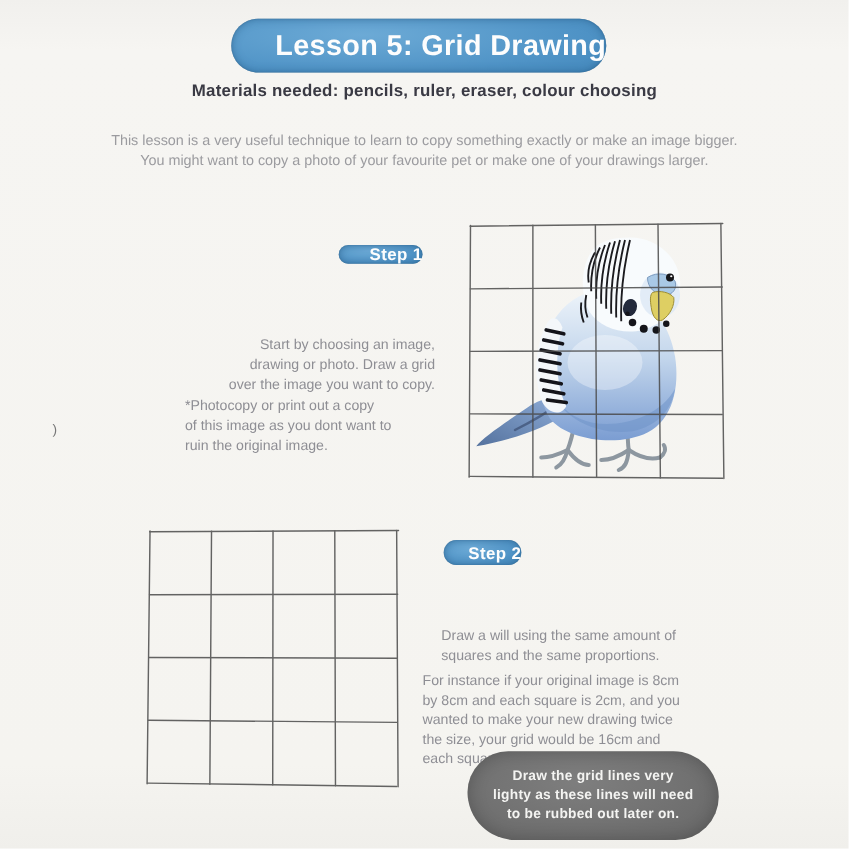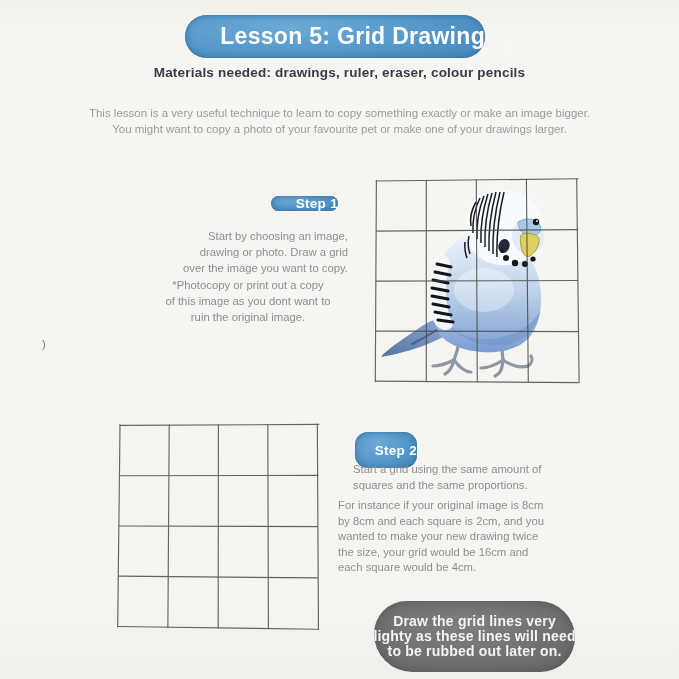--- a/index.html
+++ b/index.html
@@ -12,58 +12,58 @@
   
   .pill{
     background:radial-gradient(120% 150% at 35% 30%,#6caad6 0%,#4f93c6 48%,#3d82b6 86%,#35749f 100%);
     box-shadow:inset 0 0 7px rgba(32,84,126,.55), inset 0 0 1px rgba(27,70,105,.6);
     color:#fdfdfd;font-weight:bold;display:flex;align-items:center;justify-content:flex-end;
     letter-spacing:.3px;
   }
   #title-pill{left:185px;top:15px;width:300px;height:43px;border-radius:23px;font-size:23px;}
   .step-badge{border-radius:13px;font-size:13.5px;}
   #step1-badge{left:271px;top:196px;width:67px;height:15px;}
-  #step2-badge{left:355px;top:432px;width:62px;height:36px;}
+  #step2-badge{left:355px;top:432px;width:62px;height:20px;}
   
   .materials{left:0;top:65px;width:679px;text-align:center;
     font-size:13.5px;font-weight:bold;color:#3a3a44;letter-spacing:.2px;}
   .intro{left:0;top:105px;width:679px;text-align:center;color:#9b9b9f;
     font-size:11.5px;line-height:16px;white-space:pre;}
-  .body-text{color:#8e8e94;font-size:11.3px;line-height:16px;white-space:pre;}
+  .body-text{color:#8e8e94;font-size:11.3px;line-height:16px;white-space:pre;margin-top:40px;}
   #step1-para1{left:148px;top:228px;width:200px;text-align:right;}
-  #step1-para2{left:148px;top:277px;width:200px;text-align:center;}
+  #step1-para2{left:148px;top:277px;width:200px;text-align:left;}
   #step2-para1{left:353px;top:461px;width:260px;}
   #step2-para2{left:338px;top:498px;width:260px;line-height:15.5px;}
   
   #budgie-figure{left:376px;top:180px;width:202px;height:202px;}
   #budgie-figure svg.bird{position:absolute;left:0;top:0;}
   .grid-overlay{position:absolute;left:0;top:0;right:0;bottom:0;}
   #practice-grid{left:119px;top:425px;width:199px;height:203px;transform:rotate(.35deg);}
   
   #note-blob{
     left:374px;top:601px;width:201px;height:71px;border-radius:34px 38px 36px 40px;
     background:radial-gradient(110% 130% at 45% 35%,#7e7e7e 0%,#6b6b6b 58%,#585858 100%);
     box-shadow:inset 0 0 14px rgba(0,0,0,.22);
     display:flex;align-items:center;justify-content:center;
   }
-  #note-text{color:#f4f4f2;font-weight:bold;font-size:14px;line-height:15px;
+  #note-text{color:#f4f4f2;font-weight:bold;font-size:11px;line-height:15px;
     text-align:center;white-space:pre;letter-spacing:.2px;}
   
   #margin-mark{left:42px;top:338px;color:#777;font-size:11px;}
 </style>
 </head>
 <body>
 
 <div id="page">
 
   <div id="title-pill" class="abs pill">
     <span>Lesson 5: Grid Drawing</span>
   </div>
 
-  <div class="abs materials">Materials needed: drawings, ruler, eraser, colour pencils</div>
+  <div class="abs materials">Materials needed: pencils, ruler, eraser, colour choosing</div>
 
   <div class="abs intro">This lesson is a very useful technique to learn to copy something exactly or make an image bigger.
 You might want to copy a photo of your favourite pet or make one of your drawings larger.</div>
 
   <div id="step1-badge" class="abs pill step-badge">
     <span>Step 1</span>
   </div>
   <div id="step1-para1" class="abs body-text">Start by choosing an image,
 drawing or photo. Draw a grid
 over the image you want to copy.</div>
@@ -159,21 +159,21 @@
             <path d="M0.3,101.1 L201.7,100.5"></path>
             <path d="M-0.0,151.1 L201.8,151.6"></path>
             <path d="M-0.4,201.1 L202.1,202.6"></path>
           </g>
         </svg></div>
   </div>
 
   <div id="step2-badge" class="abs pill step-badge">
     <span>Step 2</span>
   </div>
-  <div id="step2-para1" class="abs body-text">Start a grid using the same amount of
+  <div id="step2-para1" class="abs body-text">Draw a will using the same amount of
 squares and the same proportions.</div>
   <div id="step2-para2" class="abs body-text">For instance if your original image is 8cm
 by 8cm and each square is 2cm, and you
 wanted to make your new drawing twice
 the size, your grid would be 16cm and
 each square would be 4cm.</div>
 
   <div id="practice-grid" class="abs"><svg width="199" height="203" style="overflow:visible">
         <g fill="none" stroke="#4a4a4a" stroke-width="1.15" stroke-linecap="round" opacity=".85">
           <path d="M0.4,0.3 L-0.7,202.7"></path>

